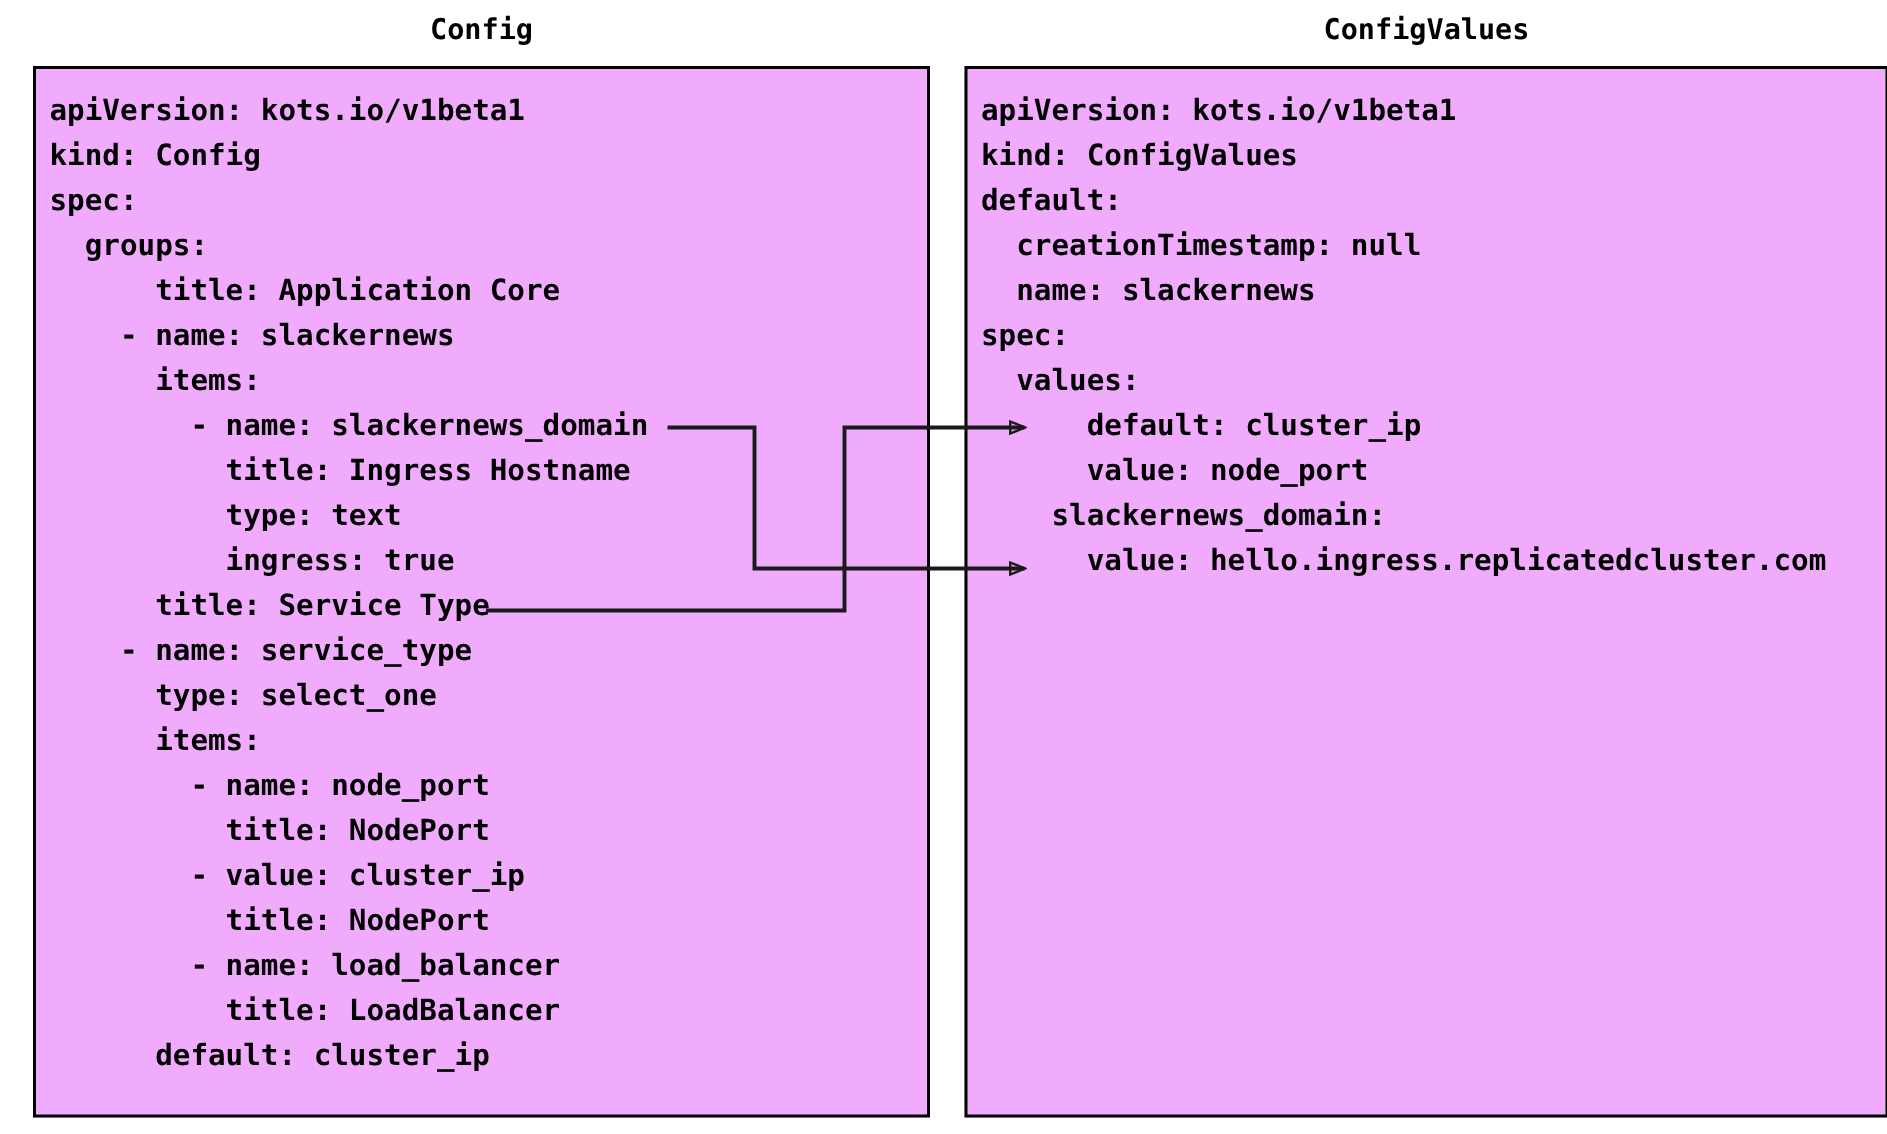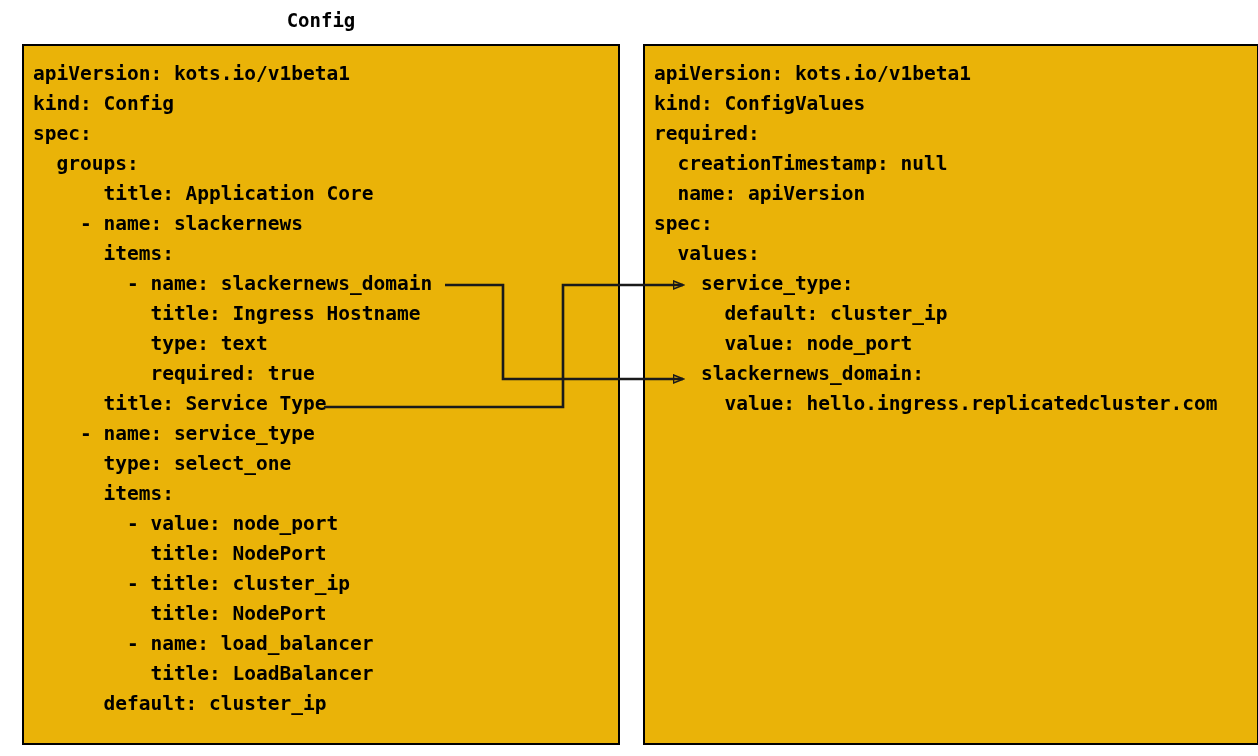--- a/index.html
+++ b/index.html
@@ -34,21 +34,21 @@
     letter-spacing: 0px;
     white-space: nowrap;
     line-height: 24px;
   }
   #title-config  { left: 11px;  top: 8px;  width: 598px; }
   #title-values  { left: 632px; top: 8px;  width: 616px; }
 
   
   .panel {
     position: absolute;
-    background: #eab308;
+    background: #f0abfc;
     border: 2px solid #000000;
     box-sizing: border-box;
     overflow: hidden;
   }
   #panel-config { left: 11px;  top: 44px; width: 598px; height: 701px; }
   #panel-values { left: 632px; top: 44px; width: 616px; height: 701px; }
 
   .code-block {
     position: absolute;
     left: 0;
@@ -78,58 +78,58 @@
     pointer-events: none;
   }
 </style>
 </head>
 <body>
 
 <div class="stage">
 
   <div class="panel-title" id="title-config">Config</div>
 
+  <div class="panel-title" id="title-values">ConfigValues</div>
 
   <div class="panel" id="panel-config">
     <div class="code-block" id="code-config">
         <div class="code-line">apiVersion: kots.io/v1beta1</div>
         <div class="code-line">kind: Config</div>
         <div class="code-line">spec:</div>
         <div class="code-line">  groups:</div>
         <div class="code-line">      title: Application Core</div>
         <div class="code-line">    - name: slackernews</div>
         <div class="code-line">      items:</div>
         <div class="code-line">        - name: slackernews_domain</div>
         <div class="code-line">          title: Ingress Hostname</div>
         <div class="code-line">          type: text</div>
-        <div class="code-line">          required: true</div>
+        <div class="code-line">          ingress: true</div>
         <div class="code-line">      title: Service Type</div>
         <div class="code-line">    - name: service_type</div>
         <div class="code-line">      type: select_one</div>
         <div class="code-line">      items:</div>
-        <div class="code-line">        - value: node_port</div>
+        <div class="code-line">        - name: node_port</div>
         <div class="code-line">          title: NodePort</div>
-        <div class="code-line">        - title: cluster_ip</div>
+        <div class="code-line">        - value: cluster_ip</div>
         <div class="code-line">          title: NodePort</div>
         <div class="code-line">        - name: load_balancer</div>
         <div class="code-line">          title: LoadBalancer</div>
         <div class="code-line">      default: cluster_ip</div>
       </div>
   </div>
 
   <div class="panel" id="panel-values">
     <div class="code-block" id="code-values">
         <div class="code-line">apiVersion: kots.io/v1beta1</div>
         <div class="code-line">kind: ConfigValues</div>
-        <div class="code-line">required:</div>
+        <div class="code-line">default:</div>
         <div class="code-line">  creationTimestamp: null</div>
-        <div class="code-line">  name: apiVersion</div>
+        <div class="code-line">  name: slackernews</div>
         <div class="code-line">spec:</div>
         <div class="code-line">  values:</div>
-        <div class="code-line">    service_type:</div>
         <div class="code-line">      default: cluster_ip</div>
         <div class="code-line">      value: node_port</div>
         <div class="code-line">    slackernews_domain:</div>
         <div class="code-line">      value: hello.ingress.replicatedcluster.com</div>
       </div>
   </div>
 
   <svg id="connectors" viewBox="0 0 1258 756" width="1258" height="756" xmlns="http://www.w3.org/2000/svg">
     <defs>
       <marker id="arrow-open" markerWidth="12" markerHeight="12" refX="10.5" refY="5" orient="auto" markerUnits="userSpaceOnUse">

